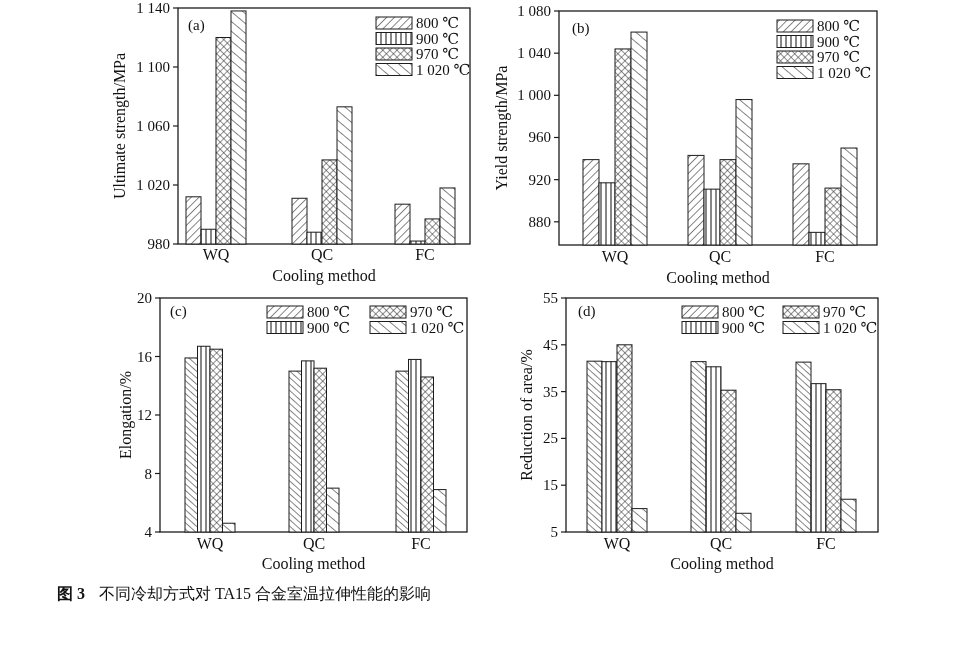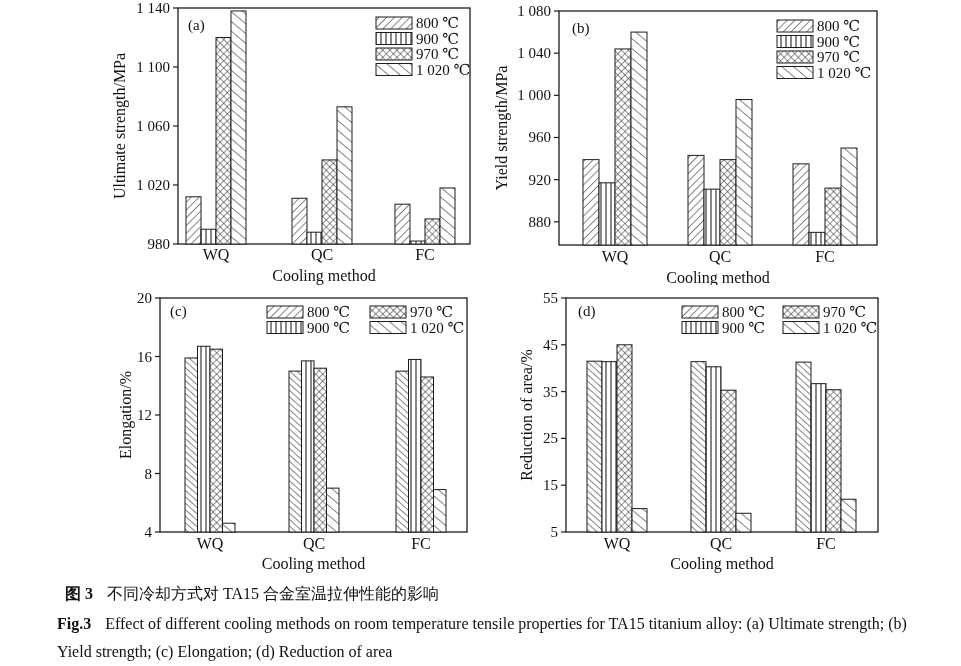--- a/index.html
+++ b/index.html
@@ -7,21 +7,21 @@
     position:relative;width:961px;height:666px;background:#fff;
     font-family:"Liberation Serif","DejaVu Serif",serif;color:#111;overflow:hidden;
   }
   .chart{position:absolute;}
   #chart-a{left:100px;top:0;}
   #chart-b{left:480px;top:0;}
   #chart-c{left:100px;top:285px;}
   #chart-d{left:480px;top:285px;}
   .caption{position:absolute;left:57px;top:580px;width:882px;font-size:16px;line-height:28px;}
   .caption p{margin:0;}
-  .caption p.zh{margin-bottom:2px;margin-left:8px;}
+  .caption p.zh{margin-bottom:2px;}
   .caption b{margin-right:14px;}
   svg text{fill:#111;}
 </style>
 </head>
 <body>
 
 <svg width="0" height="0" style="position:absolute" aria-hidden="true">
   <defs>
     <pattern id="pat-diag-up" patternUnits="userSpaceOnUse" width="5.5" height="5.5" patternTransform="rotate(45)">
       <line x1="0" y1="0" x2="0" y2="5.5" stroke="#222" stroke-width="1.1"></line>
@@ -294,15 +294,14 @@
         <rect x="303" y="21" width="36" height="12" fill="url(#pat-cross)" stroke="#1c1c1c" stroke-width="1"></rect>
         <text x="343" y="32">970 ℃</text>
         <rect x="303" y="36.5" width="36" height="12" fill="#fff"></rect>
         <rect x="303" y="36.5" width="36" height="12" fill="url(#pat-diag-down)" stroke="#1c1c1c" stroke-width="1"></rect>
         <text x="343" y="47.5">1 020 ℃</text>
       </g>
     </svg>
 
   <div class="caption">
     <p class="zh"><b>图 3</b><span>不同冷却方式对 TA15 合金室温拉伸性能的影响</span></p>
-    <p class="en"><b>Fig.3</b><span>Effect of different cooling methods on room temperature tensile properties for TA15 titanium alloy: (a) Ultimate strength; (b) Yield strength; (c) Elongation; (d) Reduction of area</span></p>
   </div>
 </div>
 
 </body></html>

